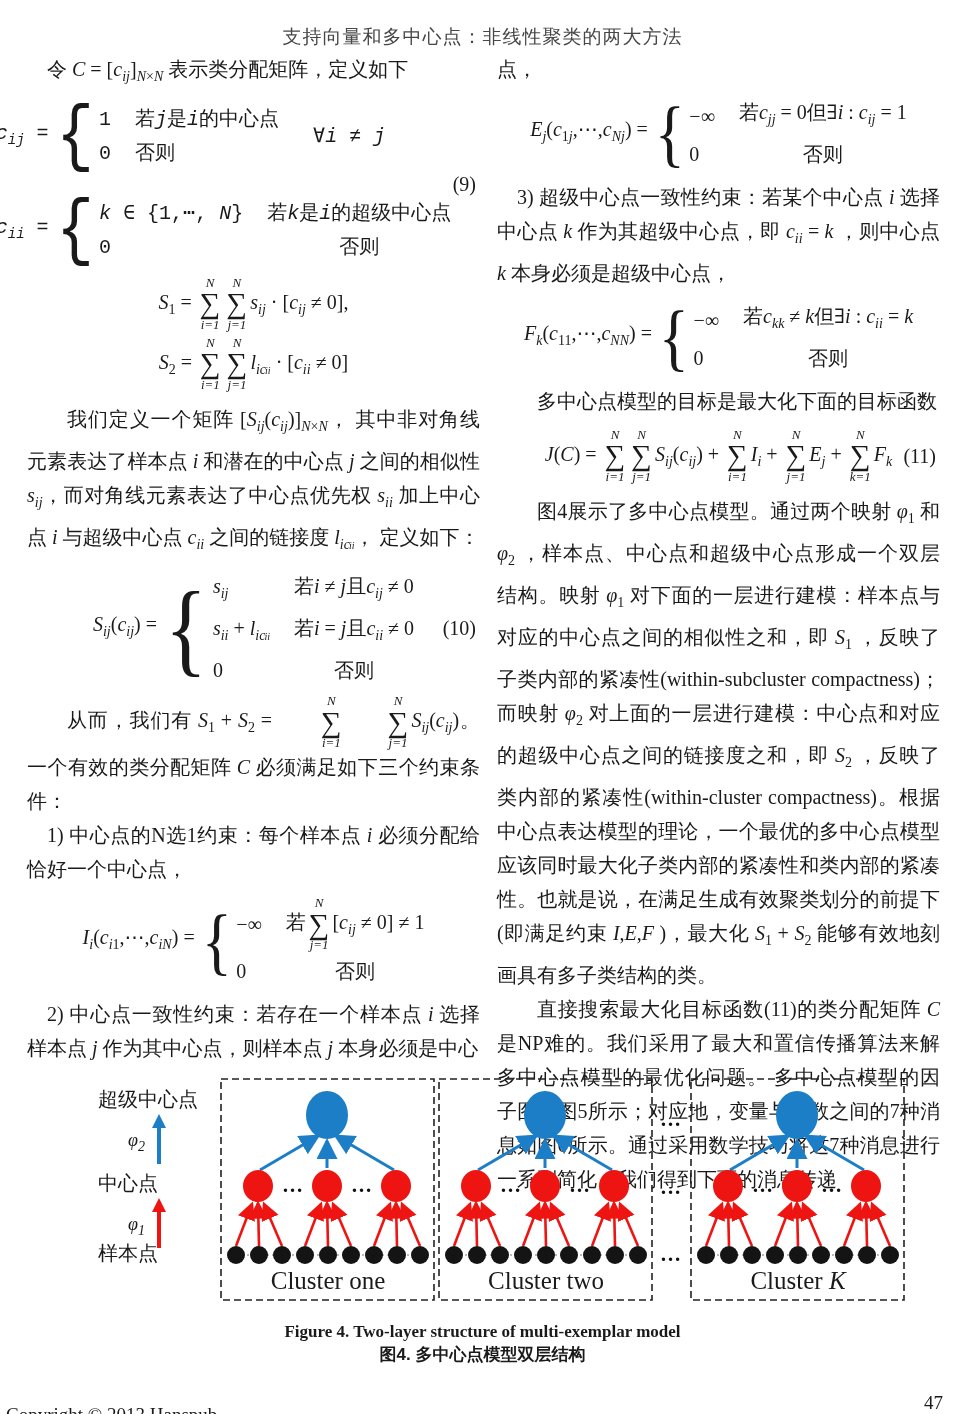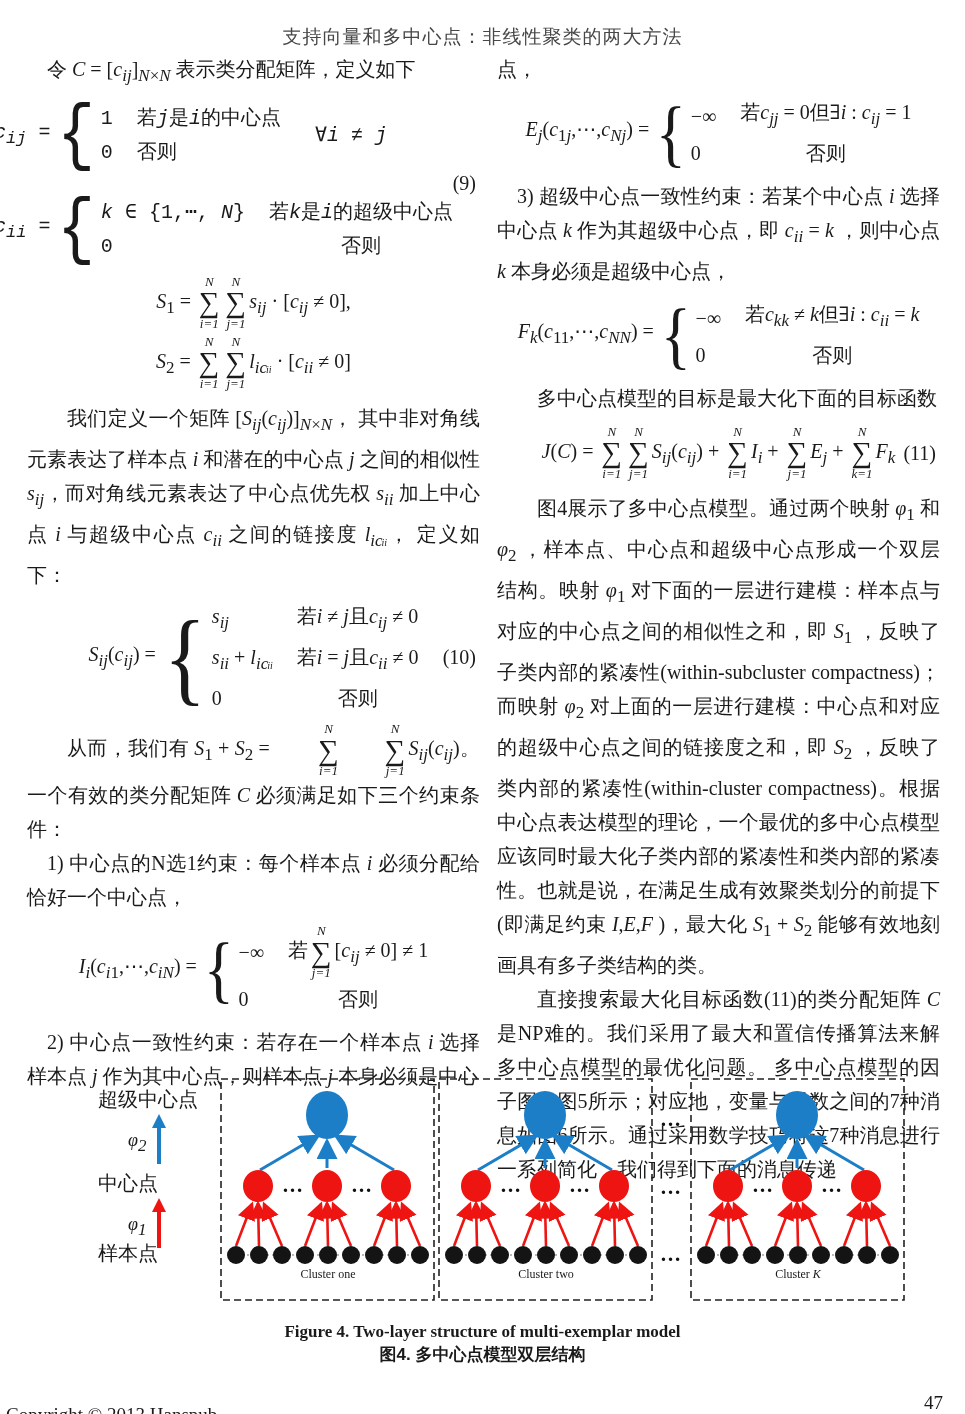--- a/index.html
+++ b/index.html
@@ -16,21 +16,21 @@
     position:absolute;top:24px;left:0;width:100%;text-align:center;
     font-size:19px;color:#474747;letter-spacing:1px;
   }
   .col{position:absolute;top:52px;font-size:20px;line-height:34px;text-align:justify;}
   .col-left{left:27px;width:453px;}
   .col-right{left:497px;width:443px;}
   p{margin:0;}
   .indent1{text-indent:1em;}
   .indent2{text-indent:2em;}
   i{font-style:italic;}
-  sub{font-size:17px;}
+  sub{font-size:14px;}
   .ssub{font-size:10px;position:relative;top:5px;margin-left:-1px;font-style:italic;}
   
   .eq{position:relative;display:flex;justify-content:center;align-items:center;
       margin:6px 0;line-height:32px;}
   .eq .tag{position:absolute;right:4px;top:50%;transform:translateY(-50%);font-size:20px;}
   .eq-col{display:flex;flex-direction:column;gap:28px;font-family:Liberation Mono, monospace;}
   .cases{display:flex;align-items:center;}
   .cases .lhs{margin-right:4px;white-space:nowrap;}
   .brace{font-weight:400;line-height:0;display:inline-block;transform:scaleX(.85);}
   .b2{font-size:74px;}
@@ -53,21 +53,21 @@
   .lg-super{top:8px;}
   .lg-exemplar{top:92px;}
   .lg-sample{top:162px;}
   .lg-arrow{position:absolute;left:60px;}
   .lg-arrow-blue{top:36px;}
   .lg-arrow-red{top:120px;}
   .lg-phi{position:absolute;font-style:italic;font-size:18px;}
   .lg-phi2{left:38px;top:52px;}
   .lg-phi1{left:38px;top:136px;}
   .clusters-wrap{position:relative;flex:none;}
-  .cluster-label{position:absolute;top:189px;width:160px;text-align:center;font-size:12px;}
+  .cluster-label{position:absolute;top:189px;width:160px;text-align:center;font-size:25px;}
   .cl-0{left:28px;}
   .cl-1{left:246px;}
   .cl-2{left:498px;}
   .box-line{stroke:#222;stroke-width:1.6;stroke-dasharray:7 4;fill:none;}
   .nblue{fill:var(--blue);}
   .nred{fill:var(--red);}
   .nblack{fill:var(--node-black);}
   .lblue{stroke:var(--blue);stroke-width:3;}
   .lred{stroke:var(--red);stroke-width:2.6;}
   .dotline{stroke:#777;stroke-width:1.2;stroke-dasharray:2 3;}

